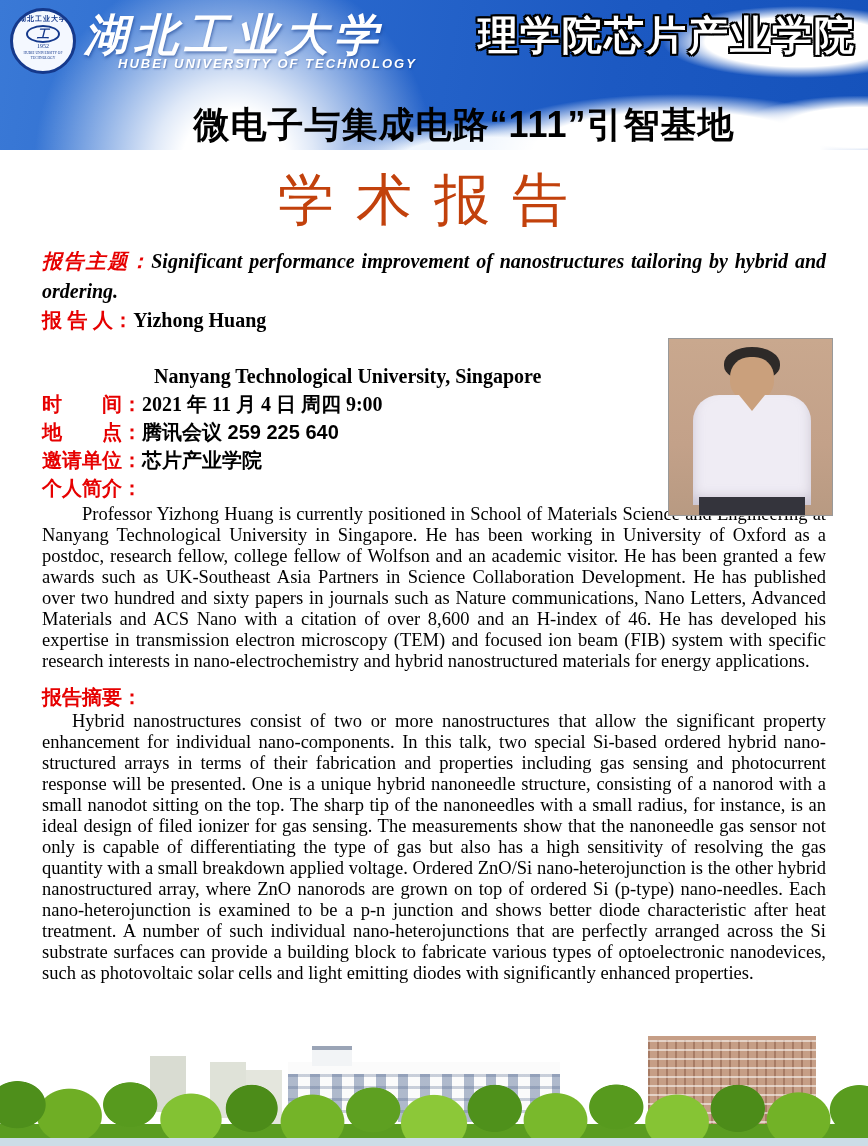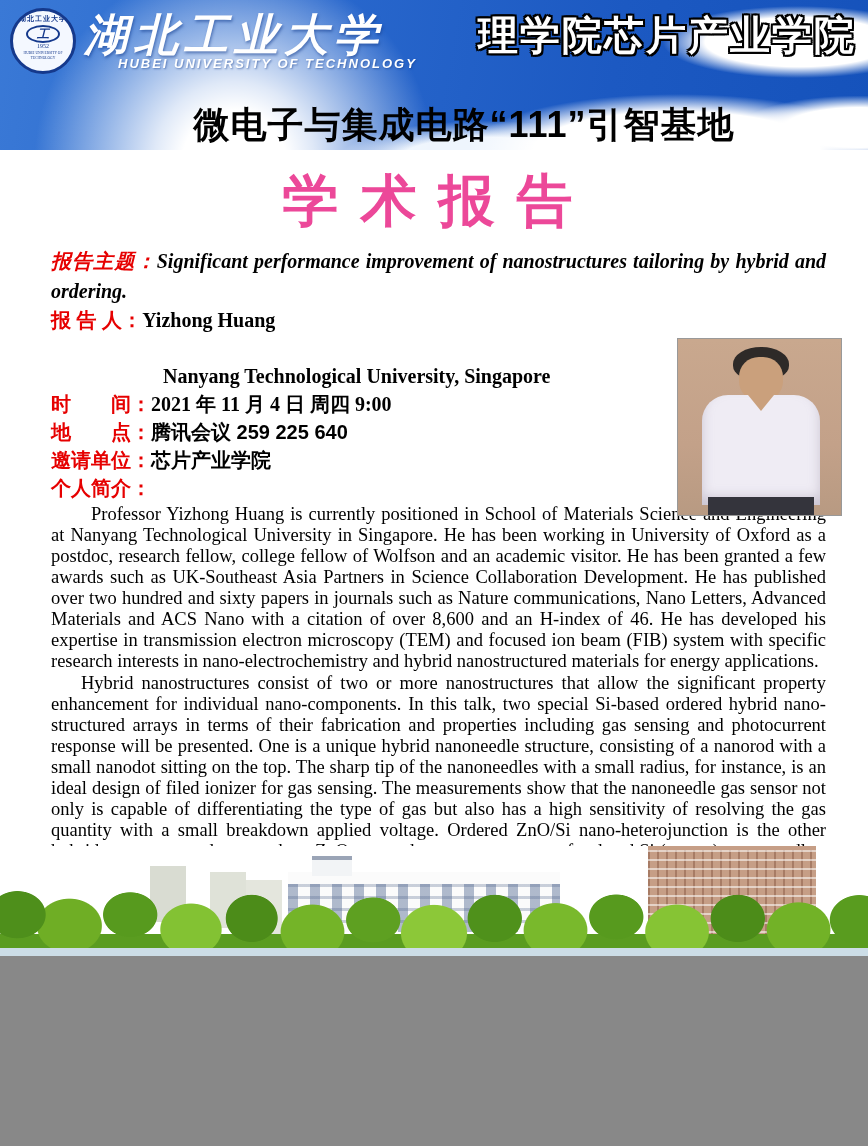--- a/index.html
+++ b/index.html
@@ -1,17 +1,17 @@
 <!DOCTYPE html>
 <html><head>
 <meta charset="utf-8">
 <style>
   * { margin:0; padding:0; box-sizing:border-box; }
   body { background:#888; font-family:"Liberation Serif", serif; }
-  .page{ width:868px; height:956px; margin:0 auto; background:#fff; position:relative; overflow:hidden;padding-left:9px; }
+  .page{ width:868px; height:1146px; margin:0 auto; background:#fff; position:relative; overflow:hidden; }
 
   
   .header{
     position:absolute; top:0; left:0; width:868px; height:150px; overflow:hidden;
     background:
       radial-gradient(circle at 27% 108%, rgba(255,255,255,1) 0 52px, rgba(255,255,255,.85) 80px, rgba(255,255,255,0) 200px),
       radial-gradient(ellipse 170px 45px at 92% 28%, #ffffff 55%, rgba(255,255,255,0) 80%),
       radial-gradient(ellipse 260px 70px at 78% 100%, #ffffff 55%, rgba(255,255,255,0) 80%),
       radial-gradient(ellipse 200px 55px at 56% 108%, #eef5fd 45%, rgba(255,255,255,0) 75%),
       radial-gradient(ellipse 150px 40px at 99% 85%, #ffffff 50%, rgba(255,255,255,0) 80%),
@@ -37,21 +37,21 @@
 
   .college-title{ position:absolute; top:8px; right:12px; color:#fff;
     font-family:"Liberation Sans", sans-serif; font-weight:bold; font-size:40px; letter-spacing:2px;
     text-shadow:-2px -2px 0 #000, 2px -2px 0 #000, -2px 2px 0 #000, 2px 2px 0 #000, 0 2px 0 #000, 2px 0 0 #000, 0 -2px 0 #000, -2px 0 0 #000; }
 
   .base-banner{ position:absolute; bottom:0px; left:0; width:100%; text-align:center; color:#000;
     font-family:"Liberation Sans", sans-serif; font-weight:bold; font-size:36px; letter-spacing:1px; padding-left:60px; }
 
   
   .poster-title{ margin-top:160px; text-align:center; font-family:"DejaVu Serif", serif;
-    font-weight:bold; font-size:56px; line-height:80px; letter-spacing:22px; color:#ec4899; }
+    font-weight:normal; font-size:56px; line-height:80px; letter-spacing:22px; color:#c2410c; }
 
   
   .content{ padding:6px 42px 0; position:relative; }
   .label{ color:#e60000; font-family:"Liberation Sans", sans-serif; font-weight:bold; font-size:20px; }
   .val{ color:#000; font-weight:bold; font-size:20px; font-family:"Liberation Serif", serif; }
   .val-cn{ font-family:"Liberation Sans", sans-serif; }
   .topic-line{ font-size:20px; line-height:30px; text-align:justify;font-style:italic; }
   .info-row{ font-size:20px; line-height:28px; white-space:nowrap; }
   .affil{ padding-left:112px;margin-top:28px; }
 
@@ -152,20 +152,21 @@
       <div class="info-row"><span class="label">报 告 人：</span><span class="val">Yizhong Huang</span></div>
       <div class="info-row affil"><span class="val">Nanyang Technological University, Singapore</span></div>
       <div class="info-row"><span class="label">时　　间：</span><span class="val">2021 年 11 月 4 日 周四 9:00</span></div>
       <div class="info-row"><span class="label">地　　点：</span><span class="val val-cn">腾讯会议  259 225 640</span></div>
       <div class="info-row"><span class="label">邀请单位：</span><span class="val val-cn">芯片产业学院</span></div>
       <div class="info-row"><span class="label">个人简介：</span></div>
     </div>
 
     <p class="para bio">Professor Yizhong Huang is currently positioned in School of Materials Science and Engineering at Nanyang Technological University in Singapore. He has been working in University of Oxford as a postdoc, research fellow, college fellow of Wolfson and an academic visitor. He has been granted a few awards such as UK-Southeast Asia Partners in Science Collaboration Development. He has published over two hundred and sixty papers in journals such as Nature communications, Nano Letters, Advanced Materials and ACS Nano with a citation of over 8,600 and an H-index of 46. He has developed his expertise in transmission electron microscopy (TEM) and focused ion beam (FIB) system with specific research interests in nano-electrochemistry and hybrid nanostructured materials for energy applications.</p>
 
+    <div class="abstract-label"><span class="label">报告摘要：</span></div>
     <p class="para abstract">Hybrid nanostructures consist of two or more nanostructures that allow the significant property enhancement for individual nano-components. In this talk, two special Si-based ordered hybrid nano-structured arrays in terms of their fabrication and properties including gas sensing and photocurrent response will be presented. One is a unique hybrid nanoneedle structure, consisting of a nanorod with a small nanodot sitting on the top. The sharp tip of the nanoneedles with a small radius, for instance, is an ideal design of filed ionizer for gas sensing. The measurements show that the nanoneedle gas sensor not only is capable of differentiating the type of gas but also has a high sensitivity of resolving the gas quantity with a small breakdown applied voltage. Ordered ZnO/Si nano-heterojunction is the other hybrid nanostructured array, where ZnO nanorods are grown on top of ordered Si (p-type) nano-needles. Each nano-heterojunction is examined to be a p-n junction and shows better diode characteristic after heat treatment. A number of such individual nano-heterojunctions that are perfectly arranged across the Si substrate surfaces can provide a building block to fabricate various types of optoelectronic nanodevices, such as photovoltaic solar cells and light emitting diodes with significantly enhanced properties.</p>
   </div>
 
   <div class="footer">
     <div class="bldg-far"></div>
     <div class="bldg-white"></div>
     <div class="bldg-tan"></div>
     <div class="trees"></div>
     <div class="water-strip"></div>
   </div>

